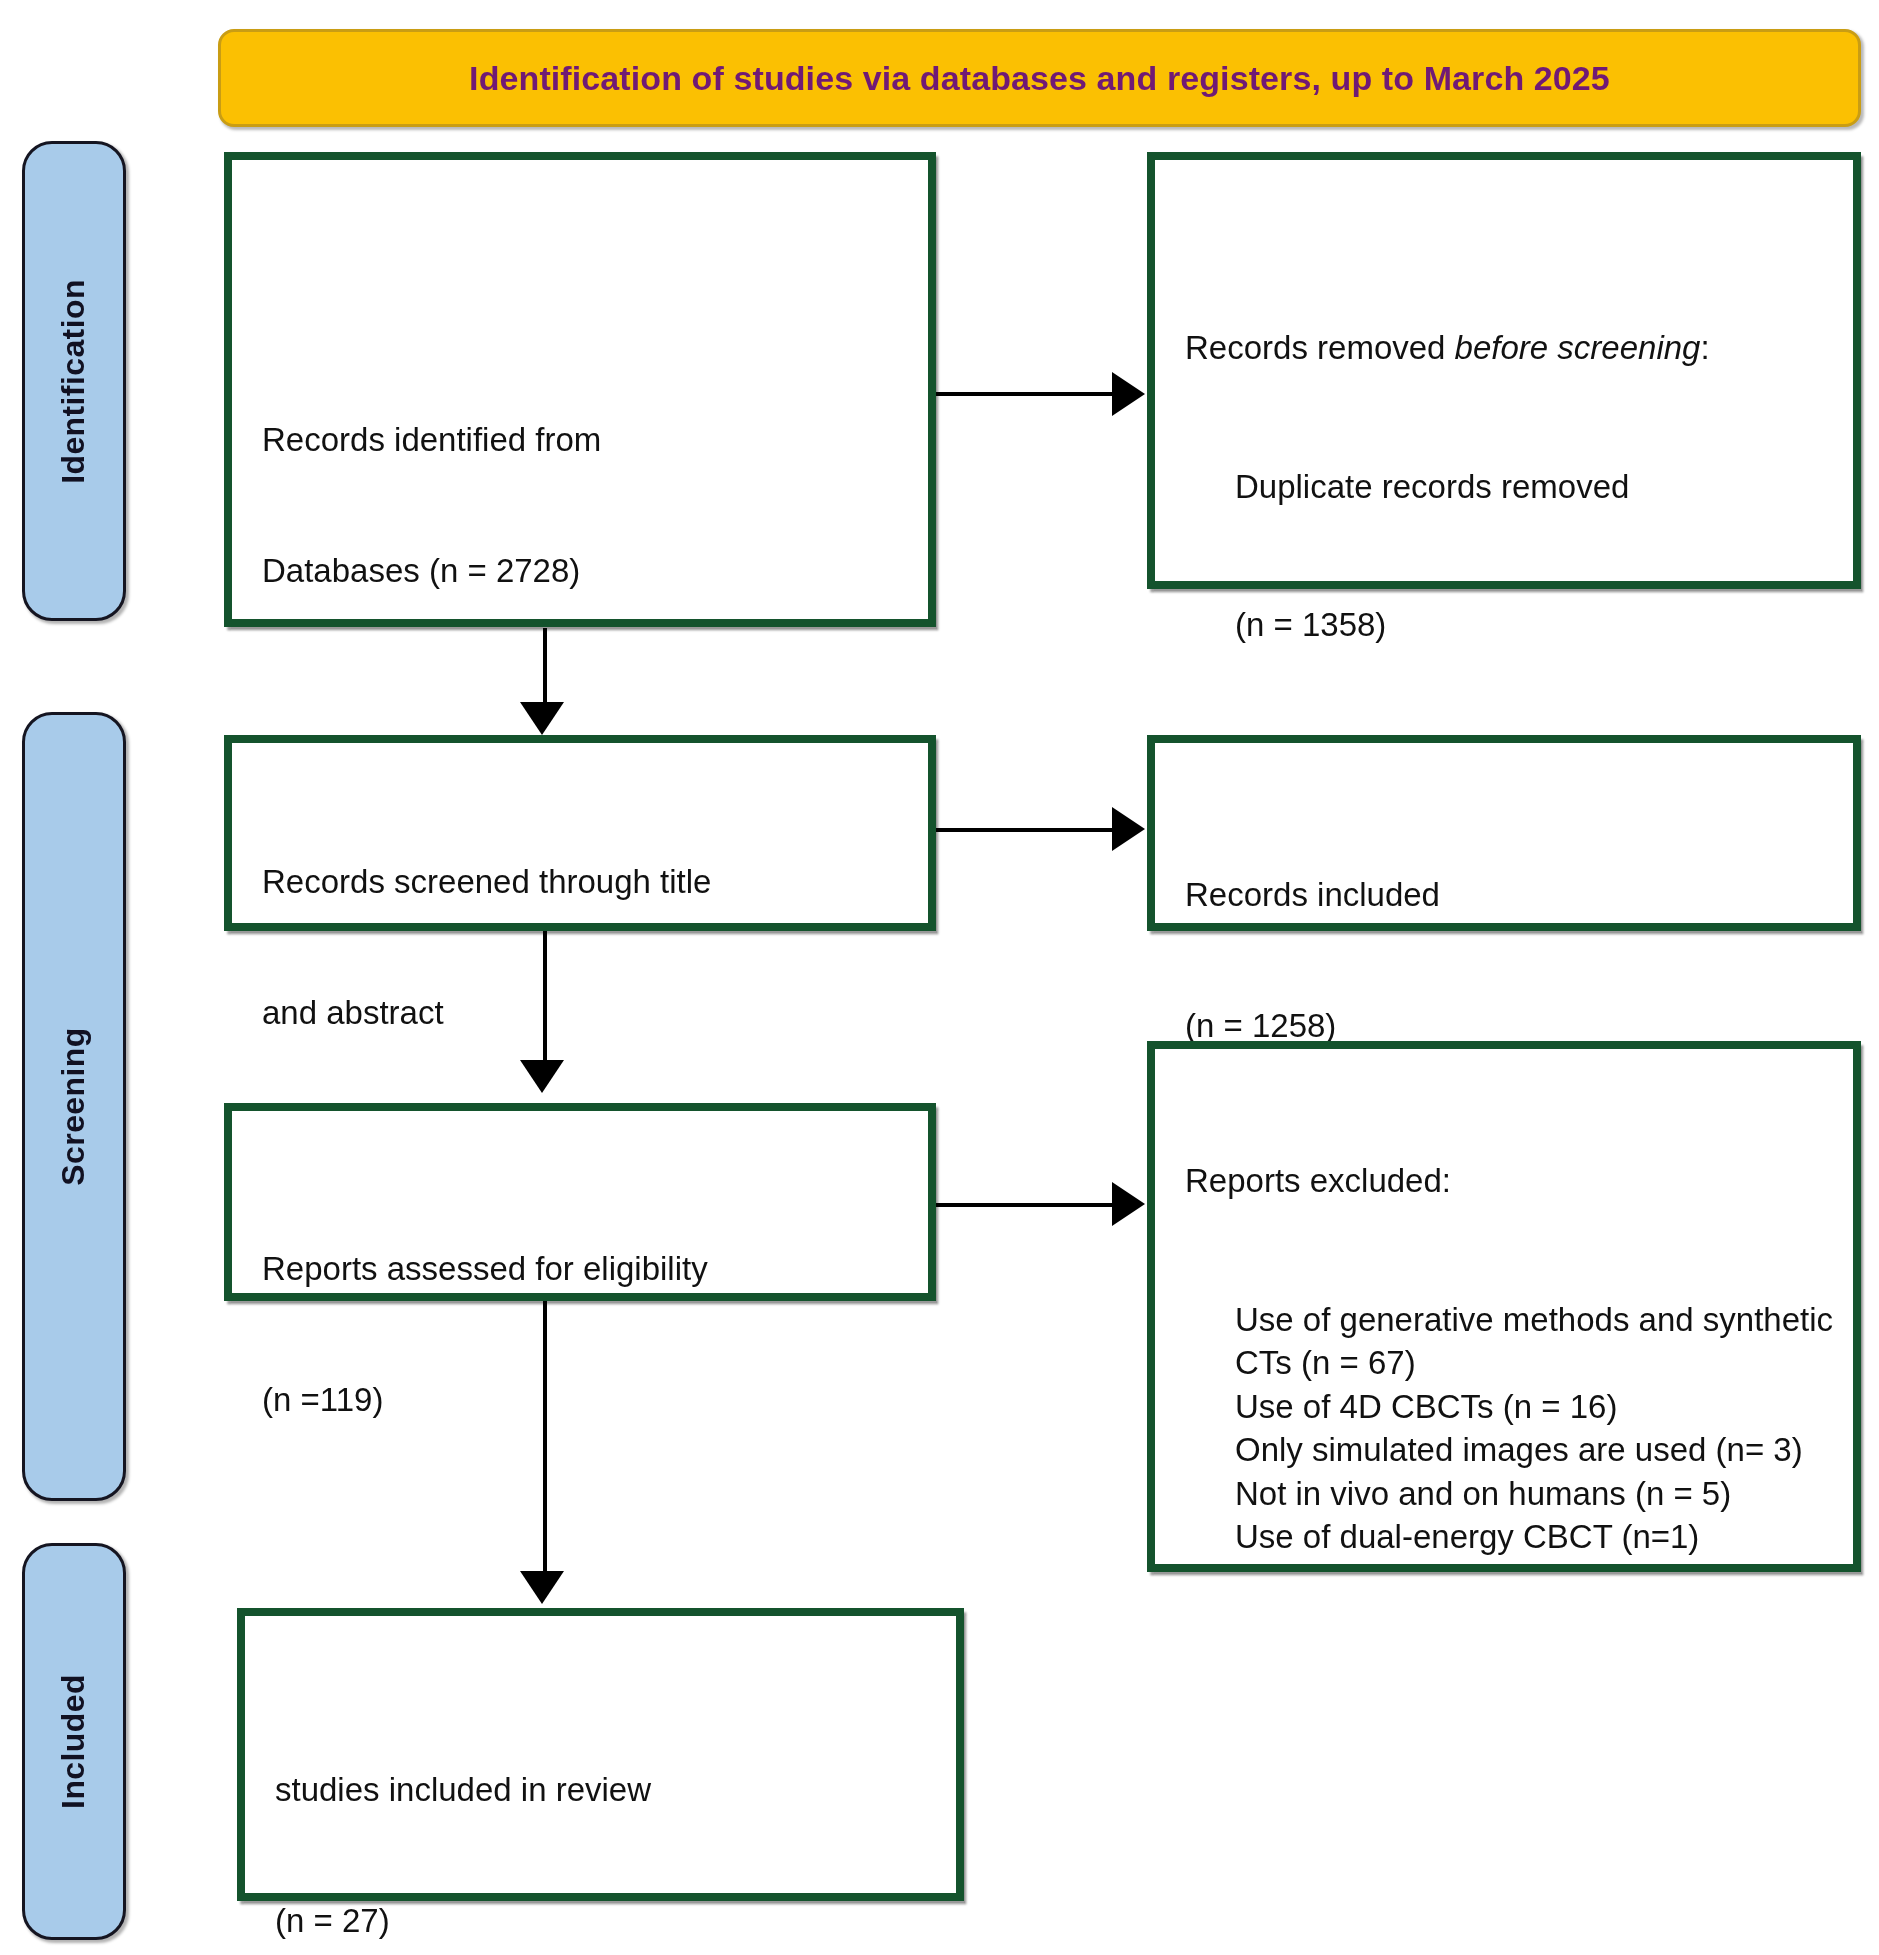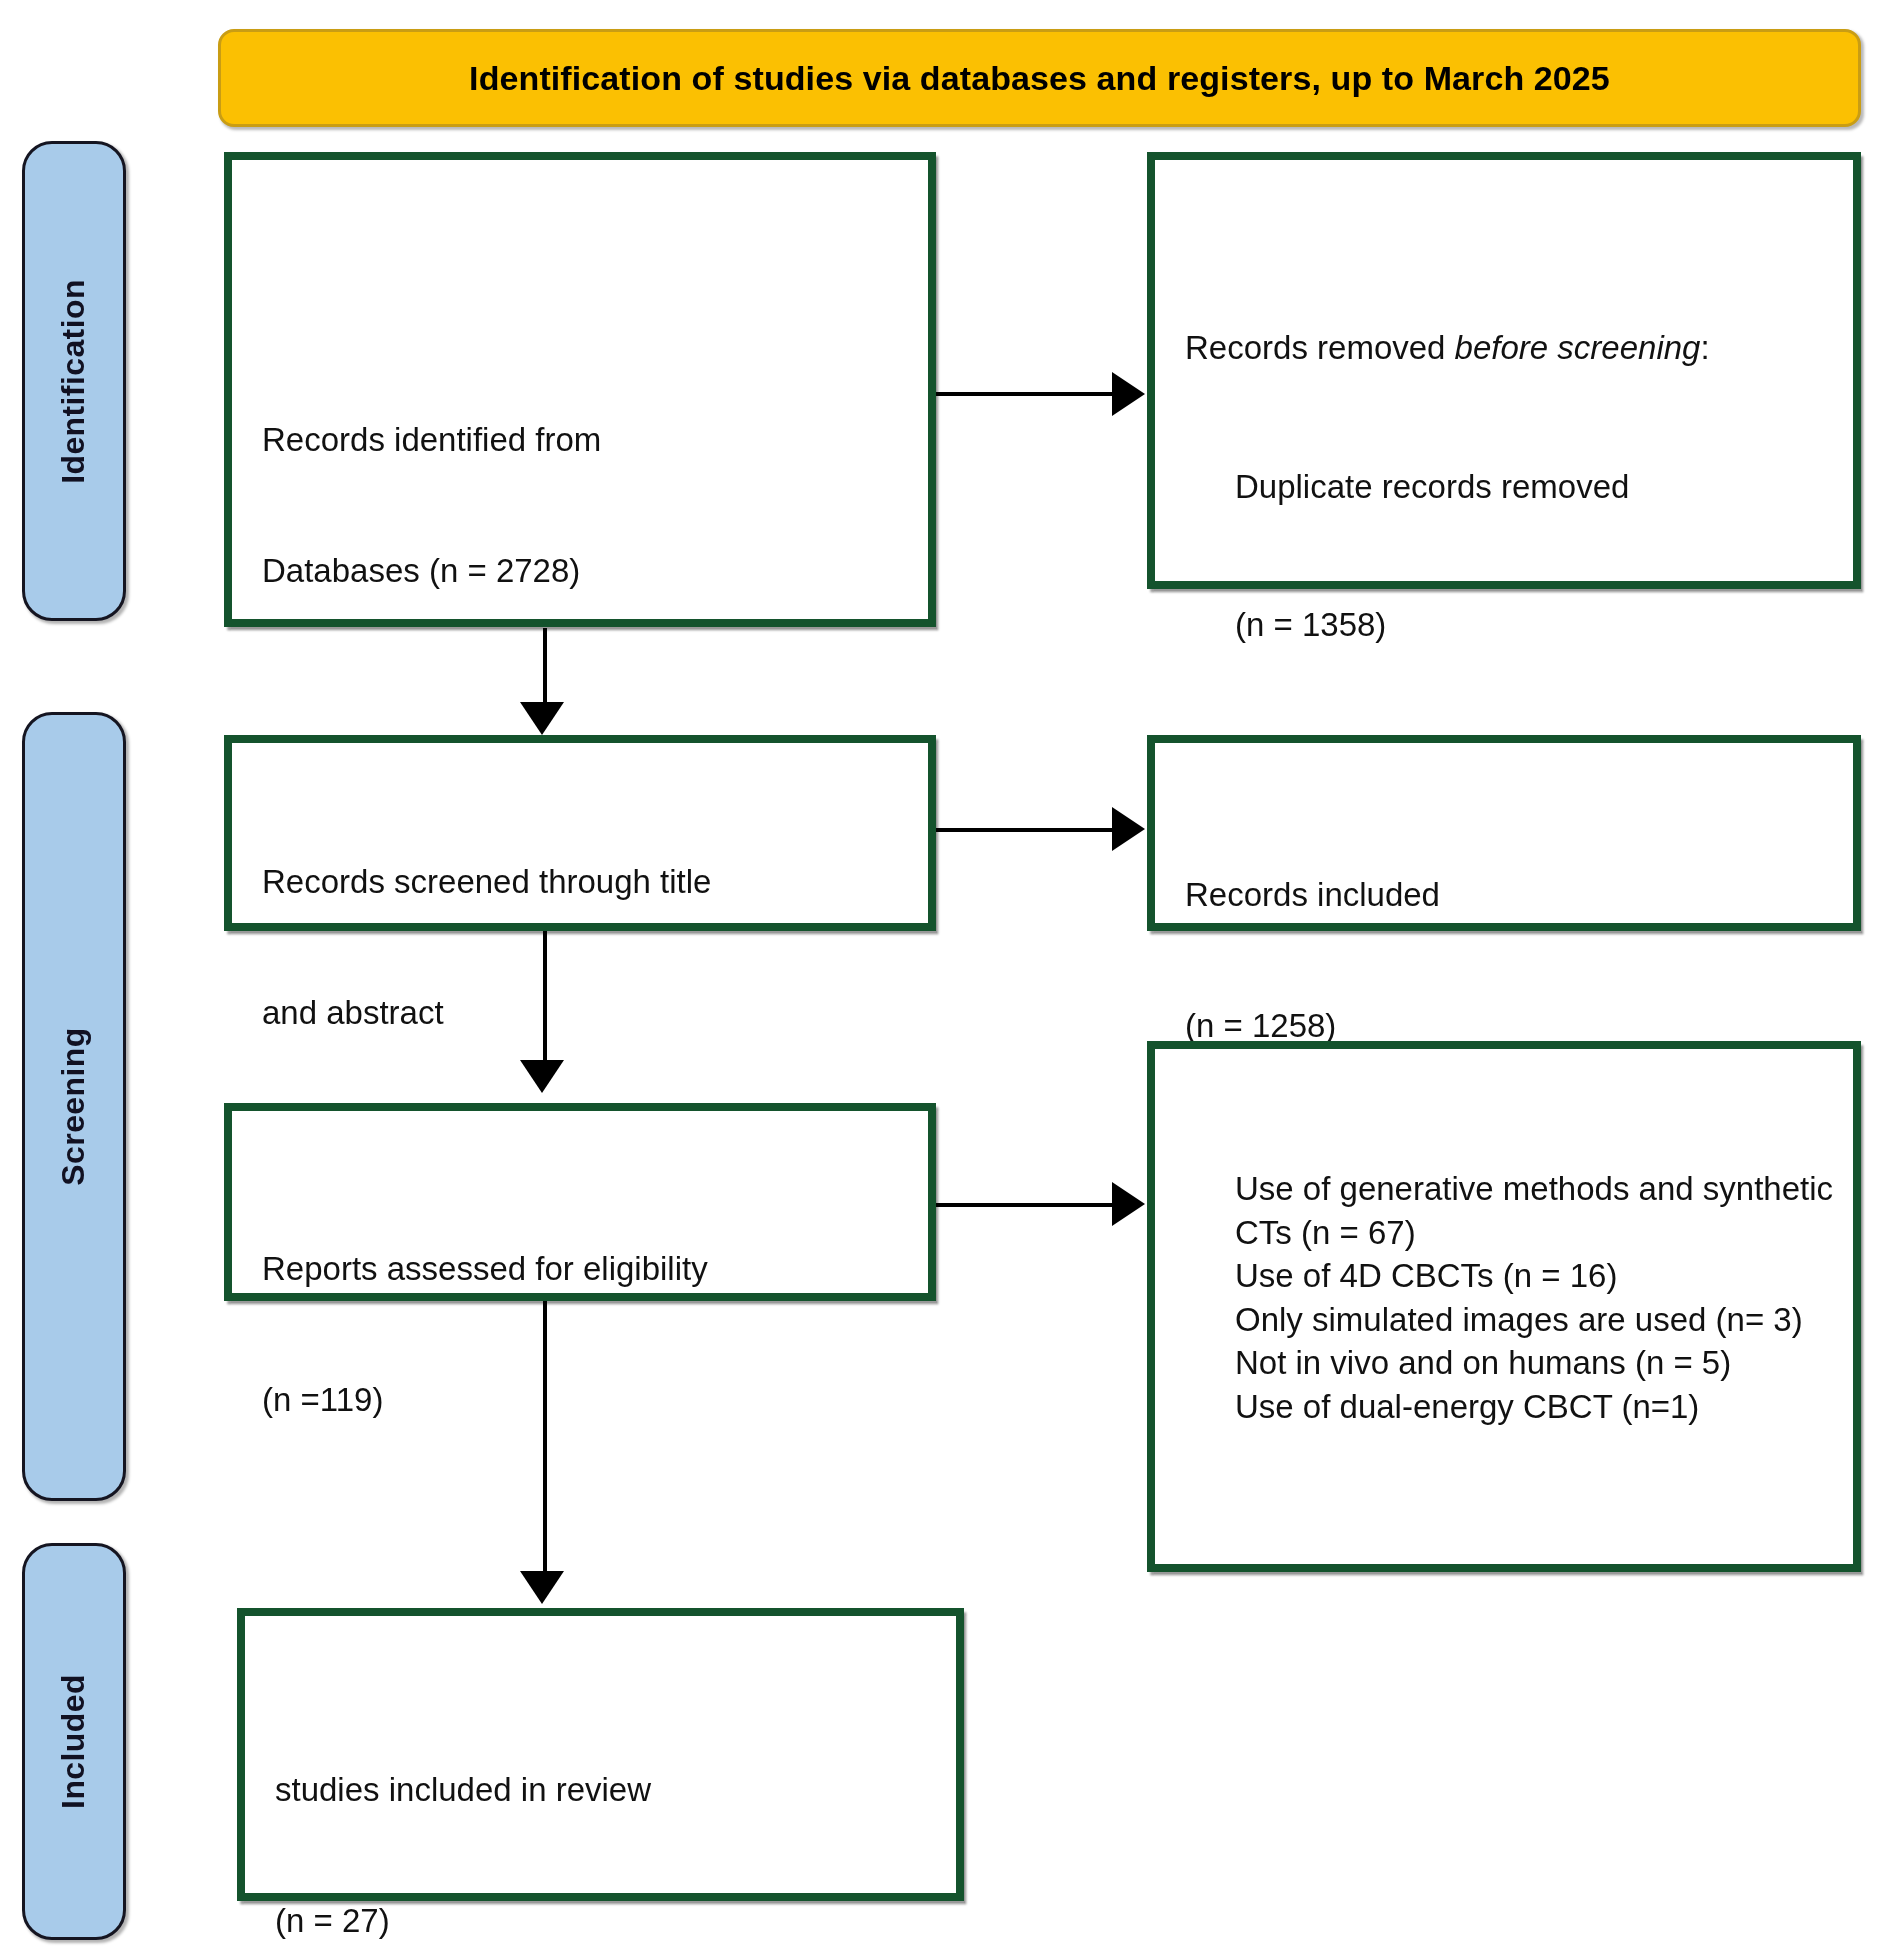--- a/index.html
+++ b/index.html
@@ -28,21 +28,21 @@
     border-radius: 16px;
     box-sizing: border-box;
     display: flex;
     align-items: center;
     justify-content: center;
     box-shadow: 2.2px 2.9px 2.9px rgba(0,0,0,0.28);
   }
   .banner-title {
     font-size: 34px;
     font-weight: bold;
-    color: #000000;
+    color: #701a75;
     letter-spacing: 0.1px;
     text-align: center;
   }
 
   
   .stage {
     position: absolute;
     background: #A8CBEA;
     border: 3.6px solid #151521;
     border-radius: 30px;
@@ -196,20 +196,21 @@
 
   <div class="box" id="box-eligibility">
     <div class="box-text" id="t-eligibility">
       <div>Reports assessed for eligibility</div>
       <div>(n =119)</div>
     </div>
   </div>
 
   <div class="box" id="box-rep-excluded">
     <div class="box-text" id="t-rep-excluded">
+      <div>Reports excluded:</div>
       <div class="indent">Use of generative methods and synthetic CTs (n = 67)
 Use of 4D CBCTs (n = 16)
 Only simulated images are used (n= 3)
 Not in vivo and on humans (n = 5)
 Use of dual-energy CBCT (n=1)</div>
     </div>
   </div>
 
   <div class="box" id="box-included">
     <div class="box-text" id="t-included">

